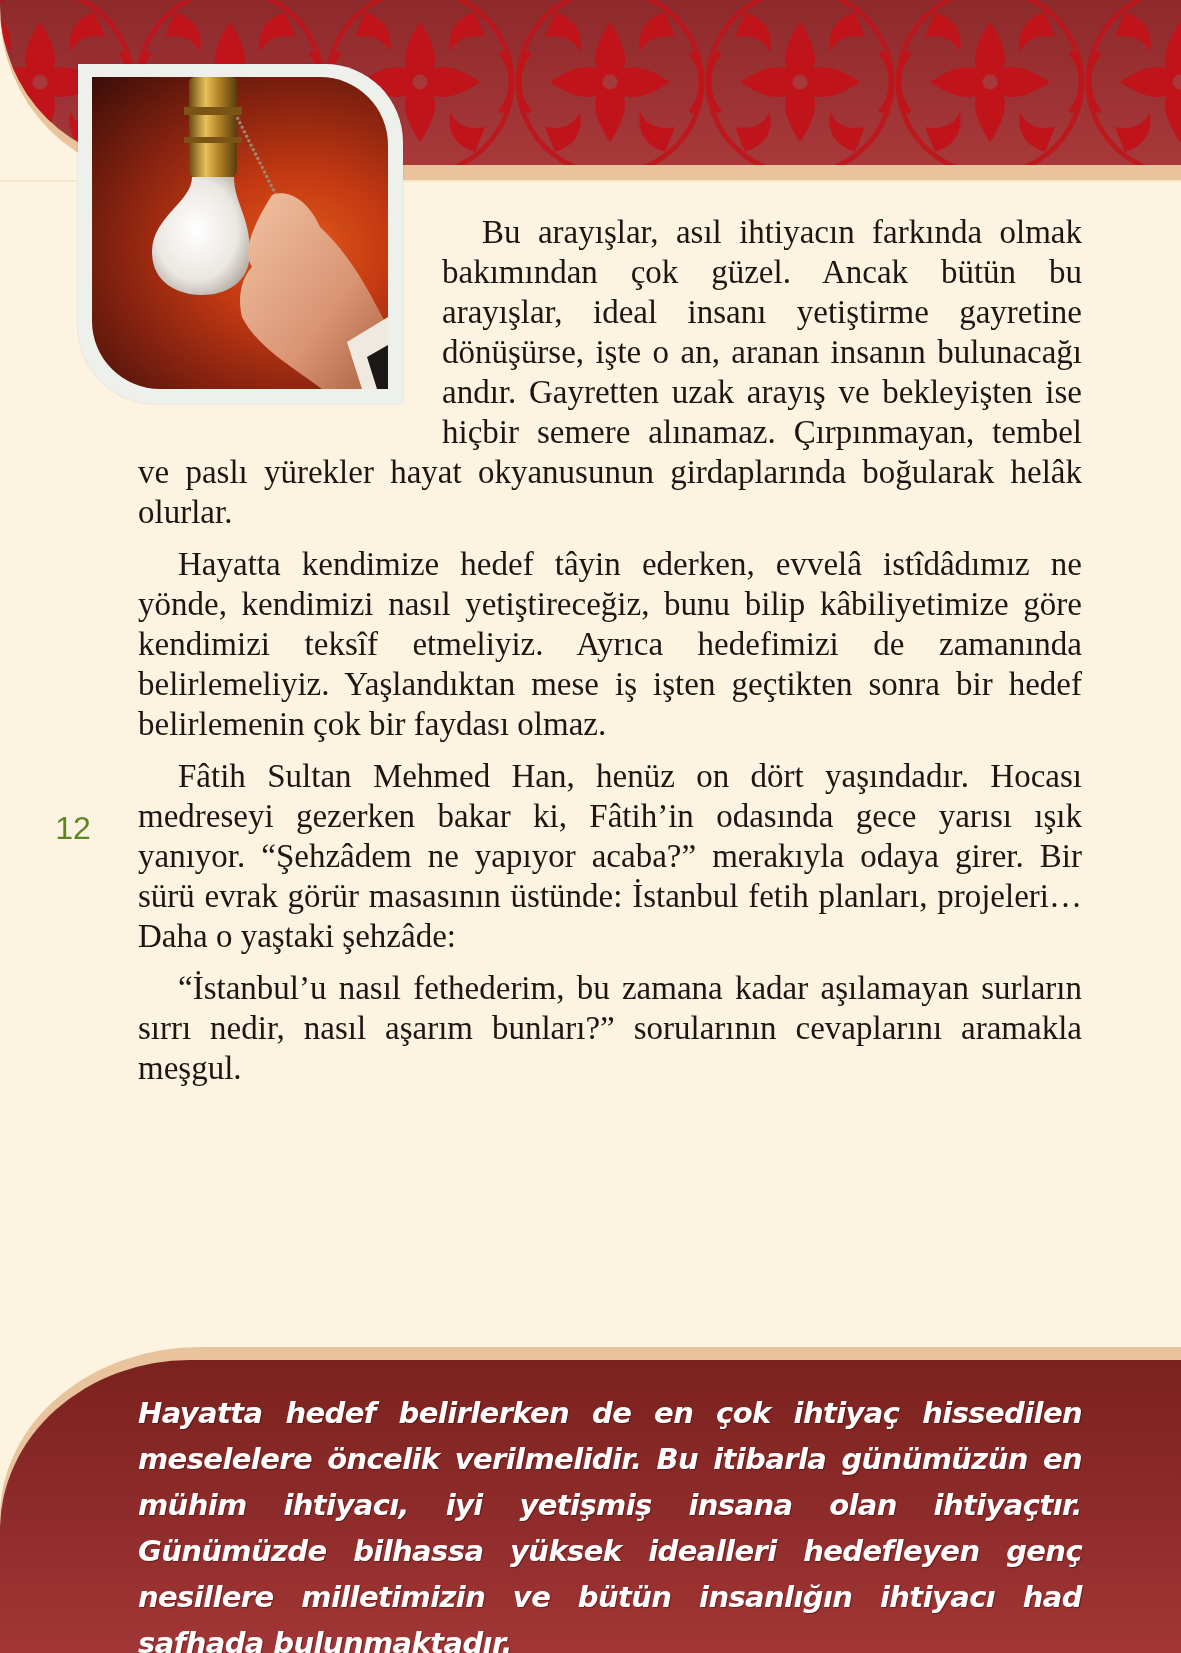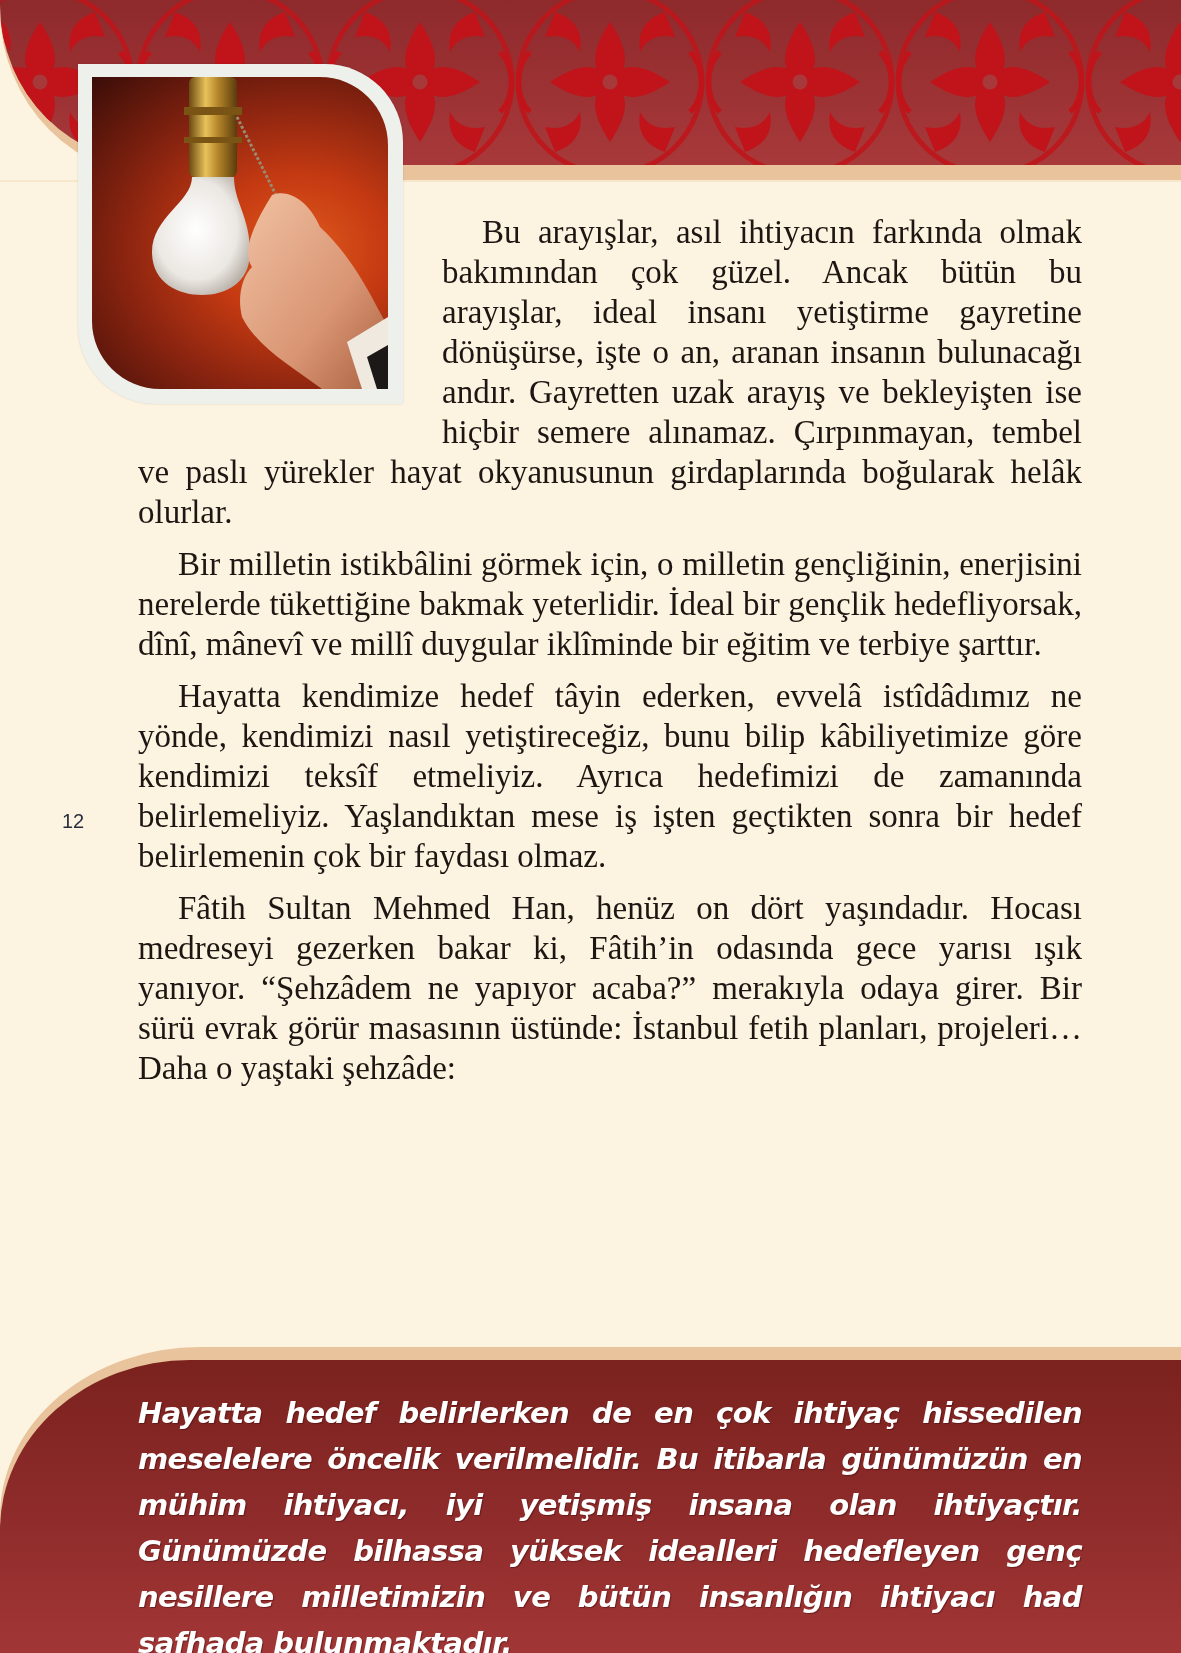--- a/index.html
+++ b/index.html
@@ -41,21 +41,21 @@
       position: absolute; left: 14px; top: 13px; width: 296px; height: 312px;
       border-top-right-radius: 68px;
       border-bottom-left-radius: 68px;
       overflow: hidden;
       background: radial-gradient(ellipse at 70% 55%, #e05a1d 0%, #c53a12 30%, #8a2410 60%, #3a0d08 100%);
     }
     
     .page-number {
       position: absolute; left: 48px; top: 810px; width: 50px;
       font-family: "Liberation Sans", "DejaVu Sans", sans-serif;
-      font-size: 20px; color: #0f172a; opacity: 0.9; text-align: center;
+      font-size: 32px; color: #4d7c0f; opacity: 0.9; text-align: center;
     }
     
     .body-text {
       position: absolute; left: 138px; top: 212px; width: 944px;
       font-size: 33px; line-height: 40px;
       text-align: justify; hyphens: manual;
     }
     .body-text p { margin: 0 0 12px 0; text-indent: 40px; }
     .float-spacer {
       float: left; width: 302px; height: 222px; margin-right: 2px;
@@ -148,22 +148,22 @@
       <path d="M275,280 L296,268 L296,312 L285,312Z" fill="#1c1818"></path>
     </svg>
   </div>
 </div>
 
 <div class="page-number">12</div>
 
 <div class="body-text">
   <div class="float-spacer"></div>
   <p>Bu arayışlar, asıl ihtiyacın farkında olmak bakımından çok güzel. Ancak bütün bu arayışlar, ideal insanı yetiştirme gayre­tine dönüşürse, işte o an, aranan insanın bulunacağı andır. Gayretten uzak arayış ve bekleyişten ise hiçbir semere alınamaz. Çırpınmayan, tembel ve paslı yürekler hayat okyanusunun gir­daplarında boğularak helâk olurlar.</p>
-  <p>Bir milletin istikbâlini görmek için, o milletin gençliğinin, enerjisini nerelerde tükettiğine bakmak yeterlidir. İdeal bir genç­lik hedefliyorsak, dînî, mânevî ve millî duygular iklîminde bir eğitim ve terbiye şarttır.</p>
   <p>Hayatta kendimize hedef tâyin ederken, evvelâ istîdâdımız ne yönde, kendimizi nasıl yetiştireceğiz, bunu bilip kâbiliyetimi­ze göre kendimizi teksîf etmeliyiz. Ayrıca hedefimizi de zama­nında belirlemeliyiz. Yaşlandıktan mese iş işten geçtikten sonra bir hedef belirlemenin çok bir faydası olmaz.</p>
   <p>Fâtih Sultan Mehmed Han, henüz on dört yaşındadır. Hocası medreseyi gezerken bakar ki, Fâtih’in odasında gece yarısı ışık yanıyor. “Şehzâdem ne yapıyor acaba?” merakıyla odaya girer. Bir sürü evrak görür masasının üstünde: İstanbul fetih planları, projeleri… Daha o yaştaki şehzâde:</p>
+  <p>“İstanbul’u nasıl fethederim, bu zamana kadar aşılamayan surların sırrı nedir, nasıl aşarım bunları?” sorularının cevaplarını aramakla meşgul.</p>
 </div>
 
 <div class="bottom-band">
   <div class="bottom-tan"></div>
   <div class="bottom-red"></div>
 </div>
 <div class="quote">Hayatta hedef belirlerken de en çok ihtiyaç hissedilen mese­lelere öncelik verilmelidir. Bu itibarla günümüzün en mühim ihtiyacı, iyi yetişmiş insana olan ihtiyaçtır. Günümüzde bil­hassa yüksek idealleri hedefleyen genç nesillere milletimizin ve bütün insanlığın ihtiyacı had safhada bulunmaktadır.</div>
 
 </body></html>

